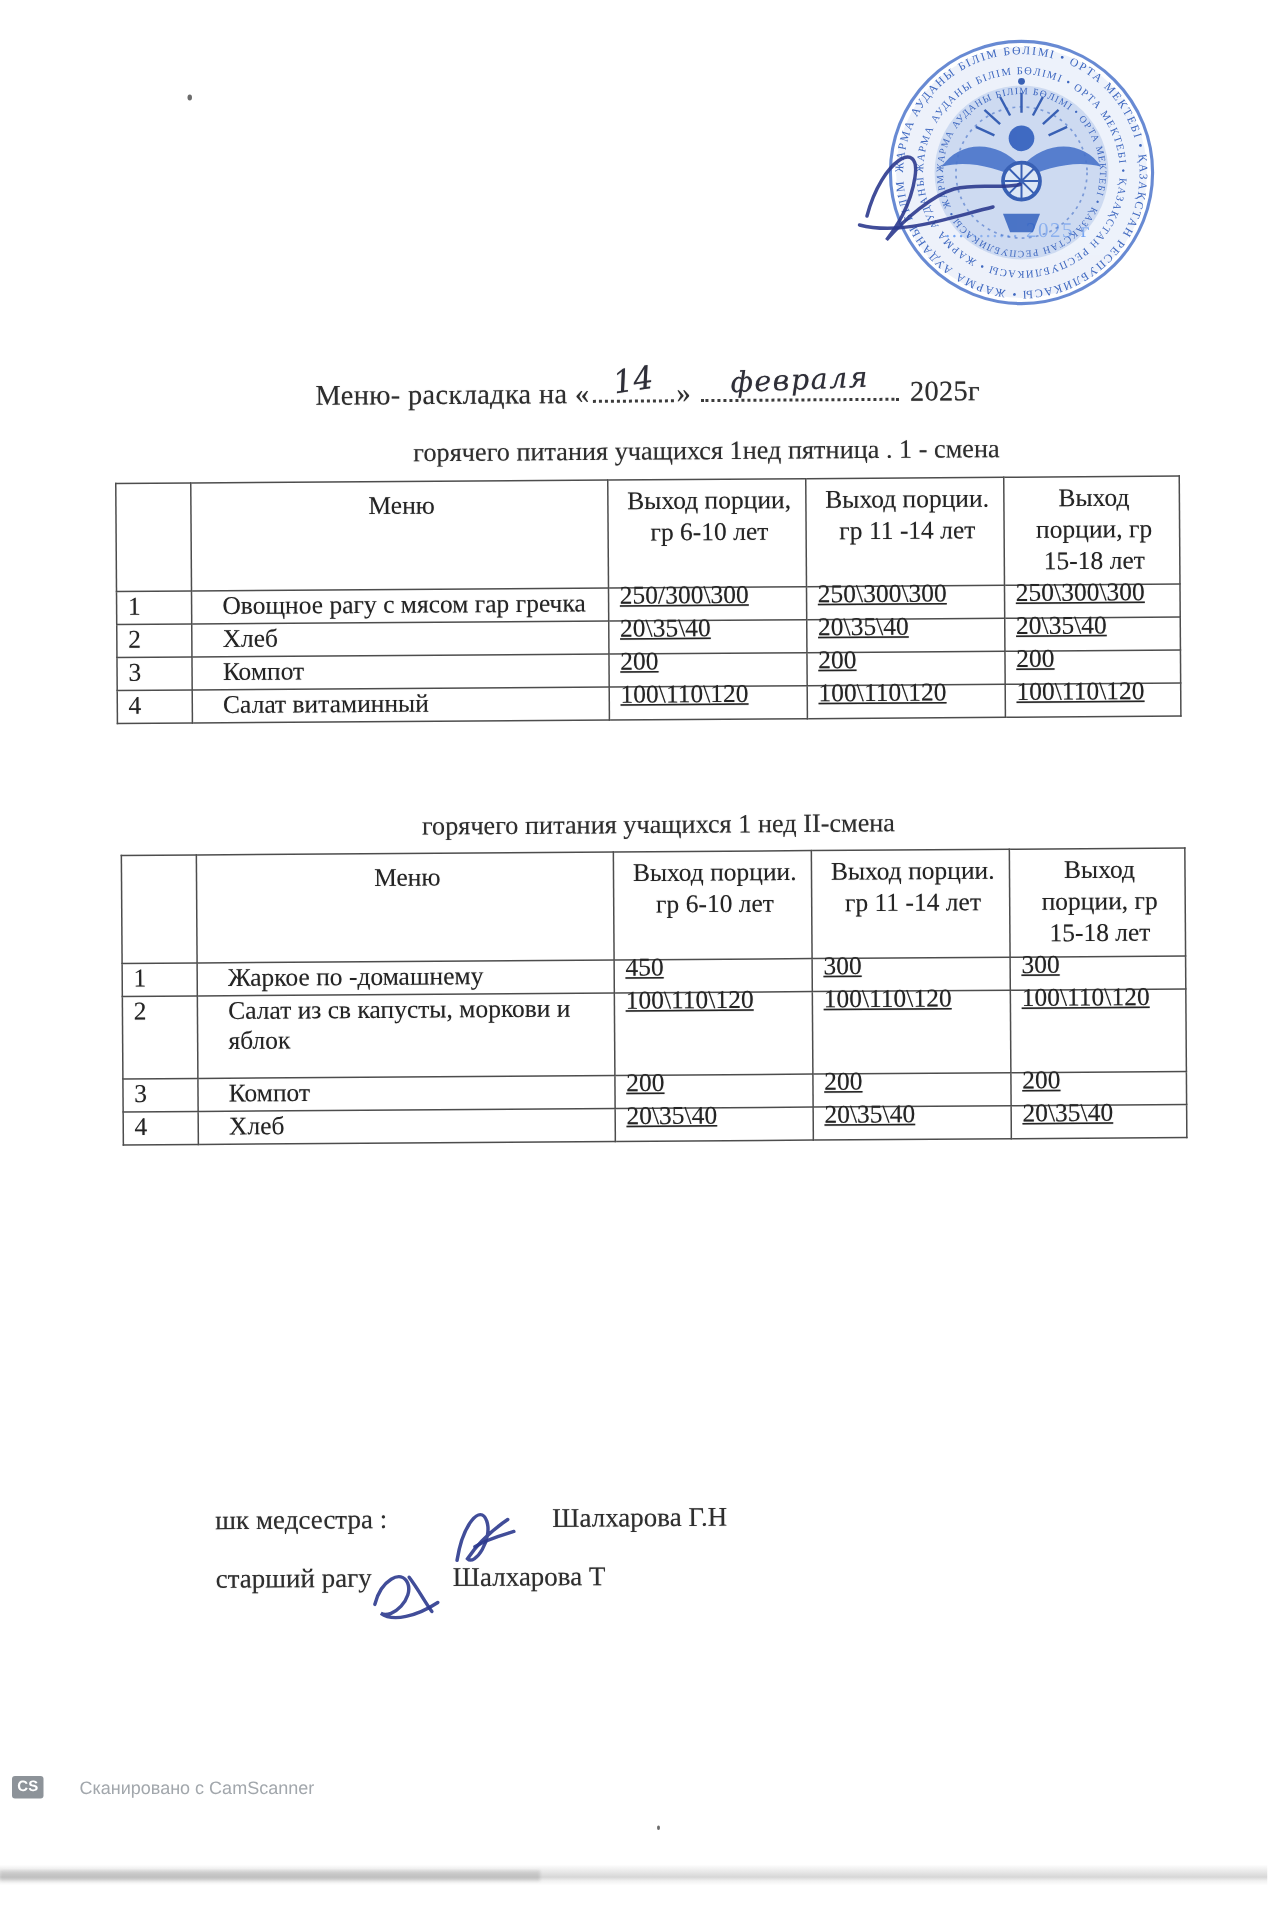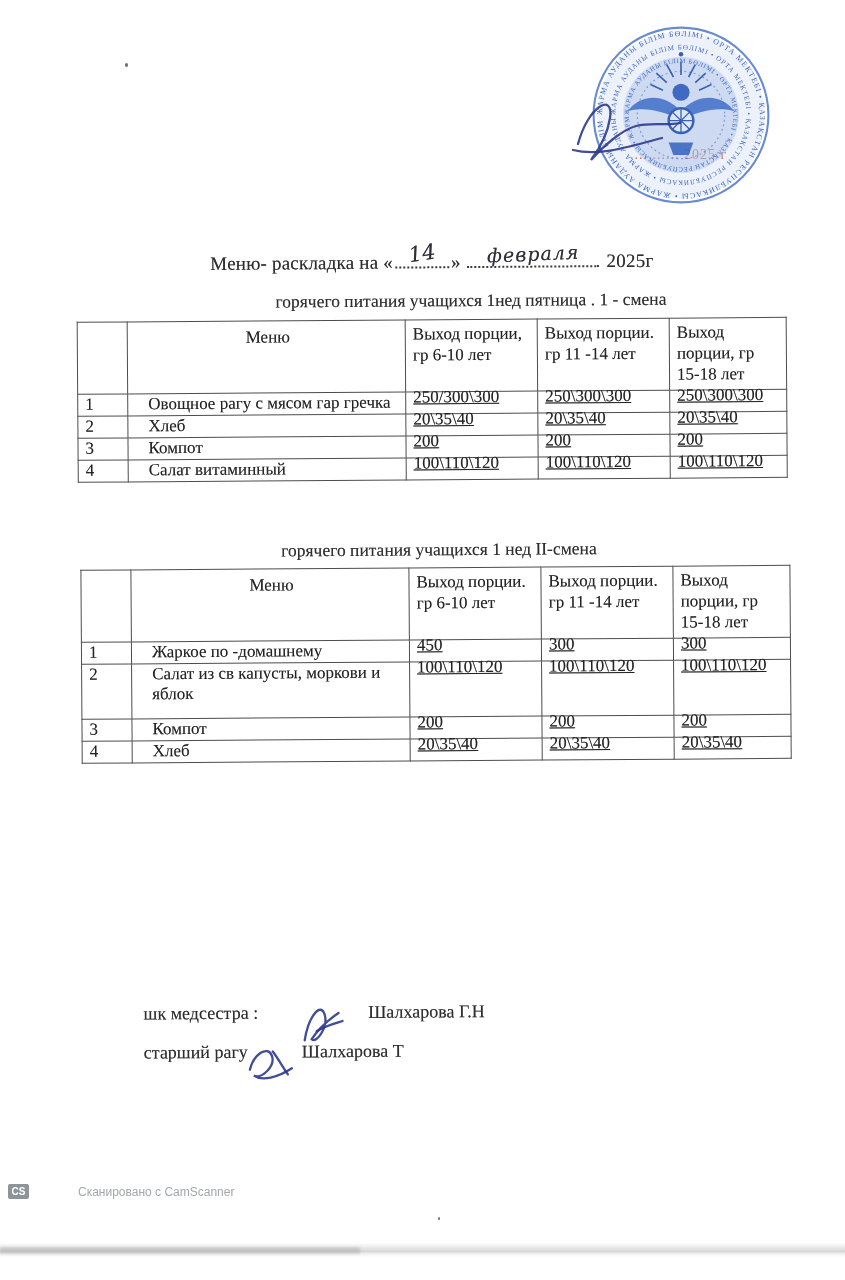--- a/index.html
+++ b/index.html
@@ -29,29 +29,29 @@
   .subtitle.s1{top:291px;left:277px;}
   .subtitle.s2{top:540px;left:281px;}
 
   
   table.menu{position:absolute;border-collapse:collapse;table-layout:fixed;width:709px;
              font-size:17px;color:#242424;text-shadow:0 0 .5px rgba(40,40,40,.45);}
   #table1{top:320px;left:78px;}
   #table2{top:568px;left:80px;}
   table.menu th,table.menu td{border:1.5px solid #4d4d4d;overflow:visible;}
   table.menu th{height:66px;font-weight:normal;vertical-align:top;white-space:pre-line;
-                text-align:left;padding:3px 4px 0 7px;line-height:21px;}
+                text-align:center;padding:3px 4px 0 7px;line-height:21px;}
   table.menu th.h-menu{text-align:center;padding-top:5px;}
   table.menu td{height:21px;vertical-align:top;padding:0 4px 0 7px;line-height:20px;}
   table.menu td:nth-child(2){padding-left:20px;}
   table.menu td .cellv{display:inline-block;transform:translateY(-5px);text-decoration:underline;}
   #table2 tbody tr:nth-child(2) td{height:54px;}
 
   
-  .dateline{position:absolute;top:147px;left:630px;font-size:14px;color:#c2410c;
+  .dateline{position:absolute;top:147px;left:630px;font-size:14px;color:#3b82f6;
             letter-spacing:1px;z-index:1;}
   svg.stamp{position:absolute;top:20px;left:586px;width:190px;height:190px;z-index:2;opacity:.95;}
   svg.sig-stamp{position:absolute;top:86px;left:570px;width:118px;height:88px;z-index:3;}
   .ink{stroke:#2c3a8e;stroke-width:2.3;fill:none;stroke-linecap:round;opacity:.9;}
 
   
   .sig-line{position:absolute;left:140px;white-space:nowrap;font-size:18px;color:#2e2e2e;
             text-shadow:0 0 .5px rgba(40,40,40,.5);}
   .sig-line.l1{top:1000px;}
   .sig-line.l2{top:1041px;}
@@ -61,25 +61,25 @@
   
   .scan-edge{position:absolute;left:0;top:1243px;width:845px;height:14px;
     background:linear-gradient(to bottom,rgba(0,0,0,0) 0%,rgba(110,110,110,.28) 60%,rgba(140,140,140,.12) 78%,rgba(255,255,255,0) 100%);}
   .scan-edge::before{content:"";position:absolute;left:0;top:4px;width:360px;height:7px;
     background:rgba(90,90,90,.18);filter:blur(1px);}
   .speck{position:absolute;width:3px;height:4px;border-radius:50%;background:#3b3b3b;opacity:.75;}
   .speck.a{left:125px;top:63px;}
   .speck.b{left:438px;top:1217px;width:2px;height:3px;}
 
   
-  .cs{position:absolute;left:8px;top:1184px;display:flex;align-items:center;gap:8px;
+  .cs{position:absolute;left:8px;top:1184px;display:flex;align-items:center;gap:24px;
       font-family:"Liberation Sans", sans-serif;}
   .cs-logo{width:21px;height:15px;background:#8d9399;color:#fff;border-radius:2px;
            font-size:10px;font-weight:bold;display:flex;align-items:center;justify-content:center;}
-  .cs-text{font-size:12px;color:#a2a7ac;margin-left:41px;}
+  .cs-text{font-size:12px;color:#a2a7ac;}
 </style>
 </head>
 <body>
 
 <div class="sheet">
 
   <span class="dateline">........... 2025 г</span>
 
   <svg class="stamp" viewBox="0 0 200 200">
     <defs>

